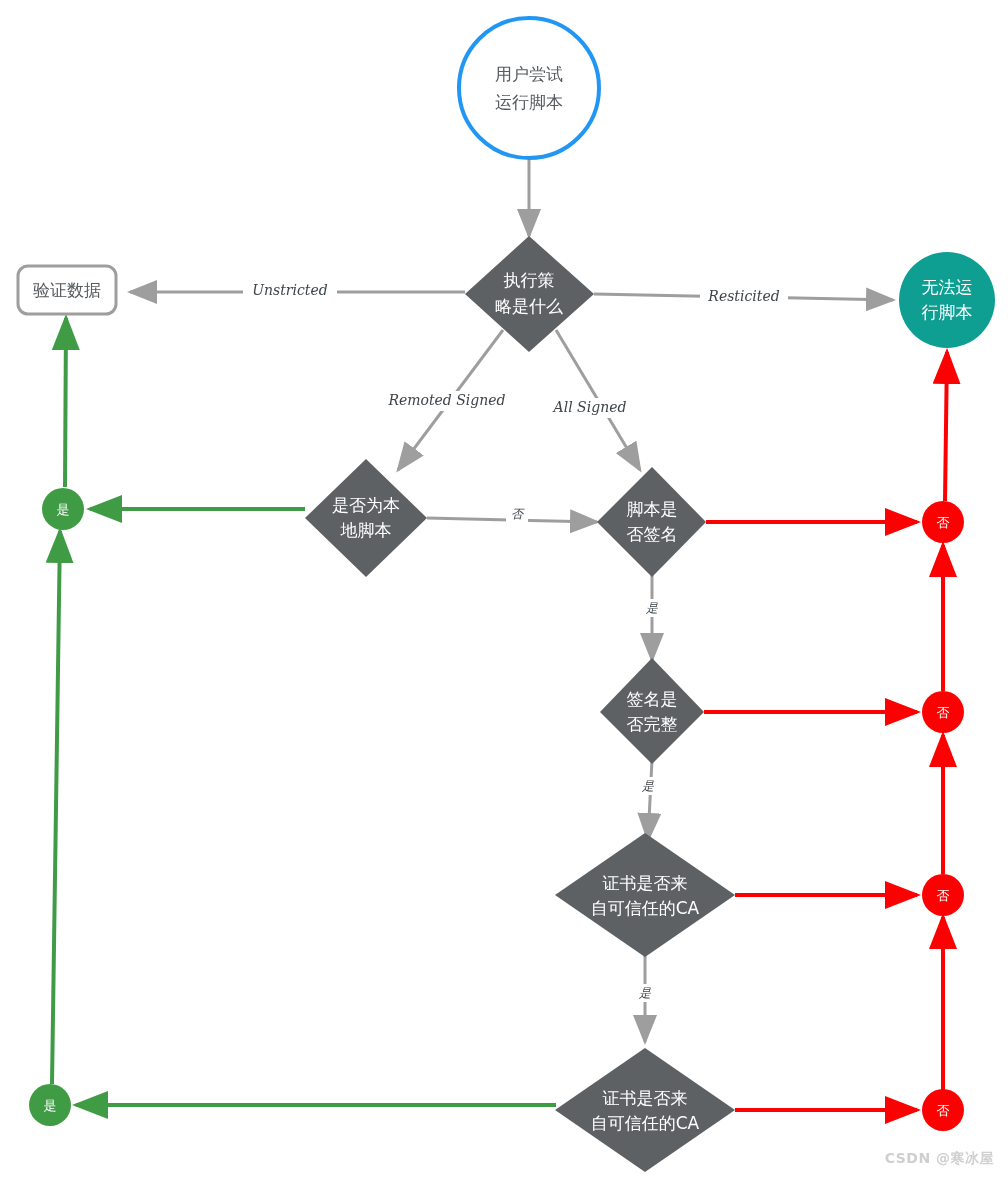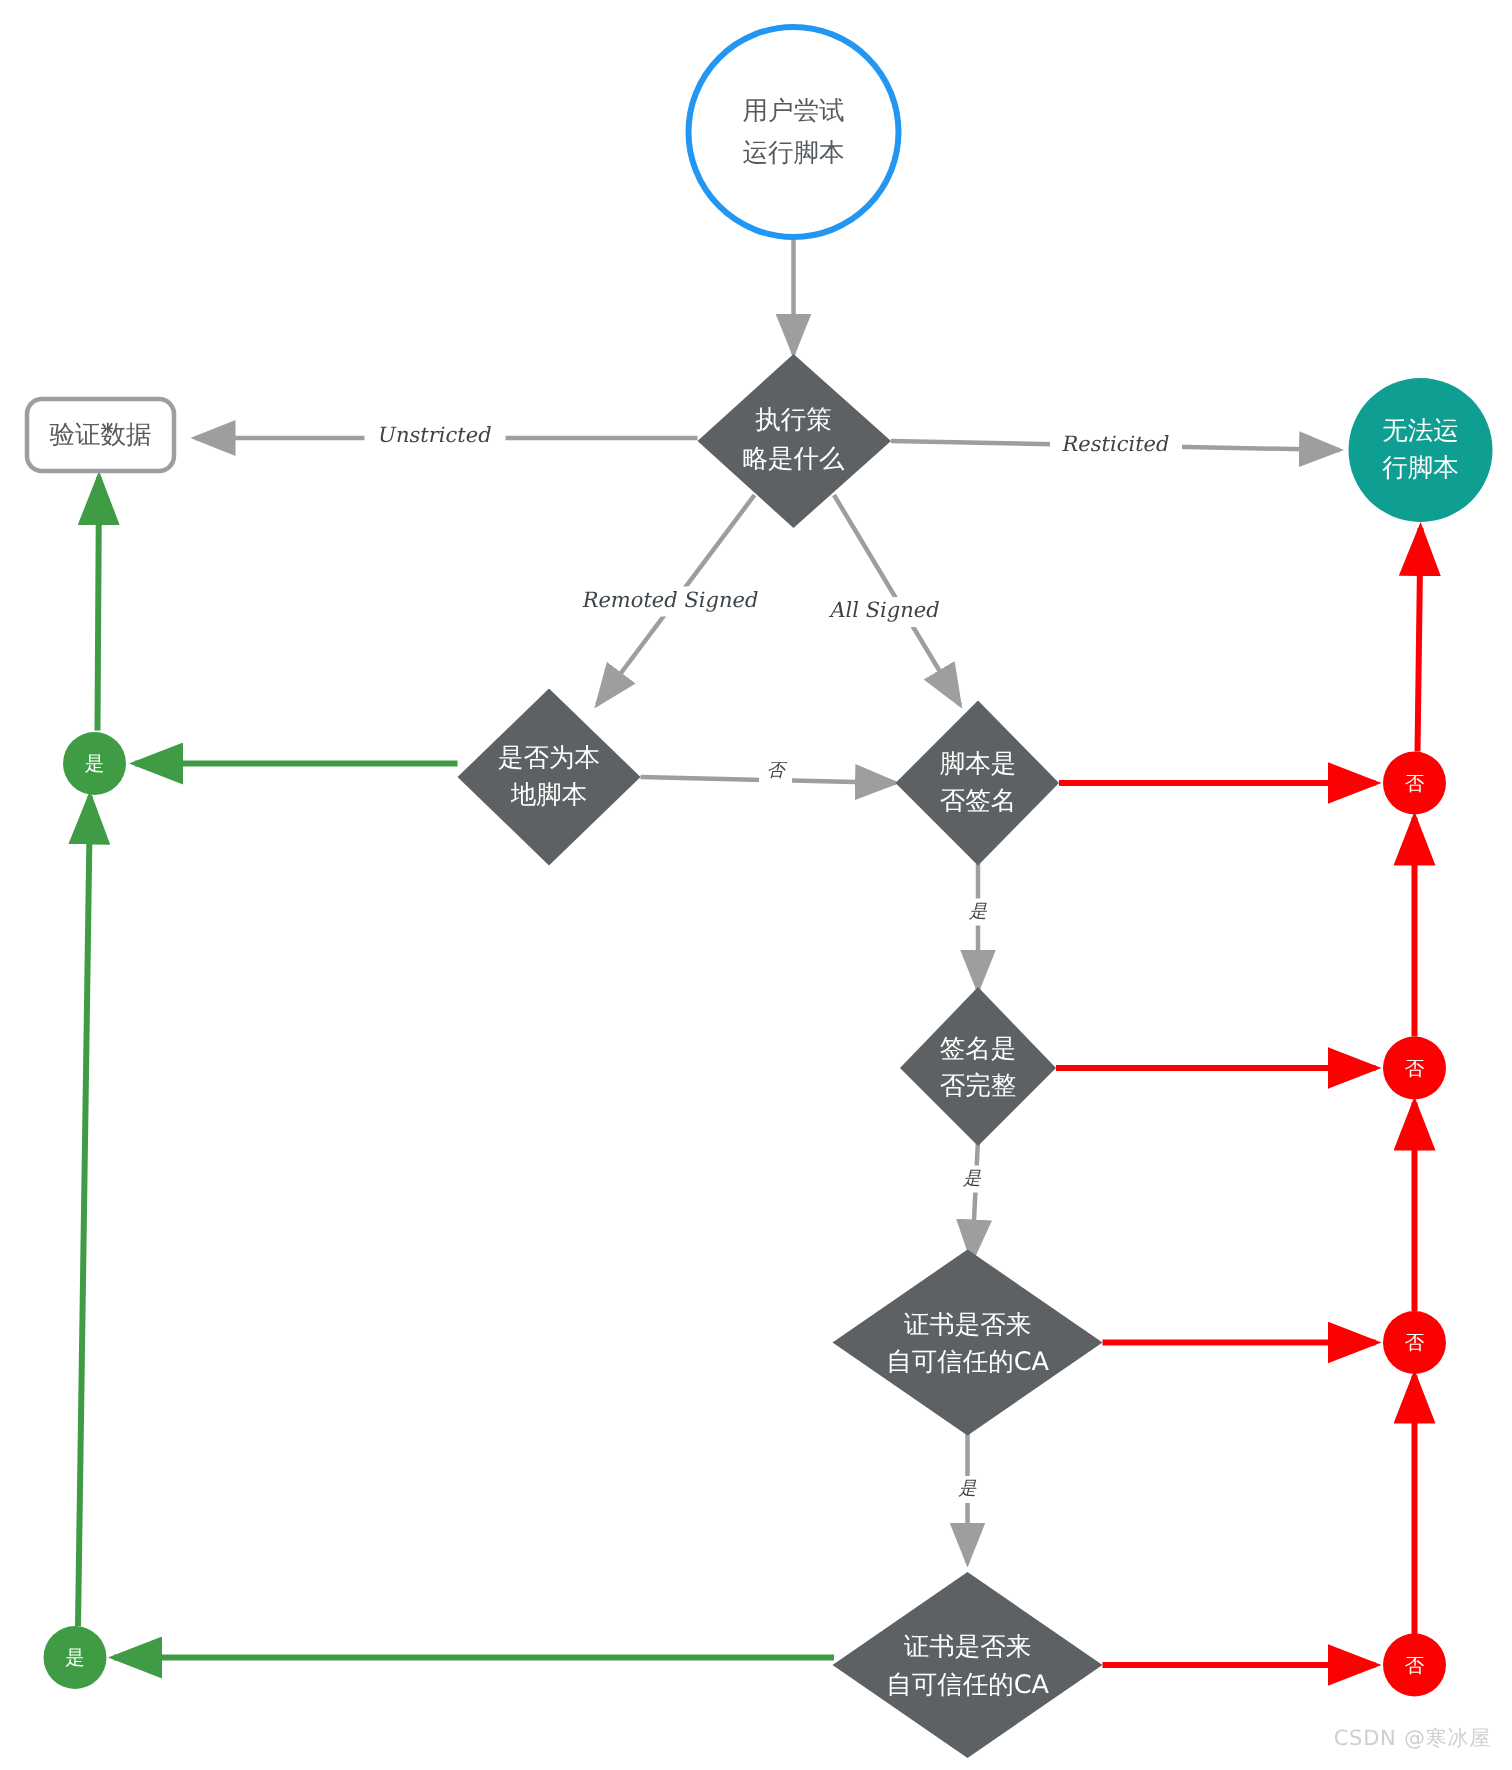--- a/index.html
+++ b/index.html
@@ -63,20 +63,21 @@
   }
   .watermark {
     position: absolute;
     right: 14px;
     bottom: 12px;
     font-family: "DejaVu Sans", "Liberation Sans", sans-serif;
     font-size: 14px;
     color: #cfcfcf;
     letter-spacing: 0.5px;
     user-select: none;
+    font-weight: bold;
   }
 </style>
 </head>
 <body>
 
 <div id="canvas">
 
   <svg class="flow" viewBox="0 0 1008 1180">
     <defs>
       <marker id="arrowGray" markerWidth="10" markerHeight="8" refX="9" refY="4" orient="auto" markerUnits="strokeWidth">

